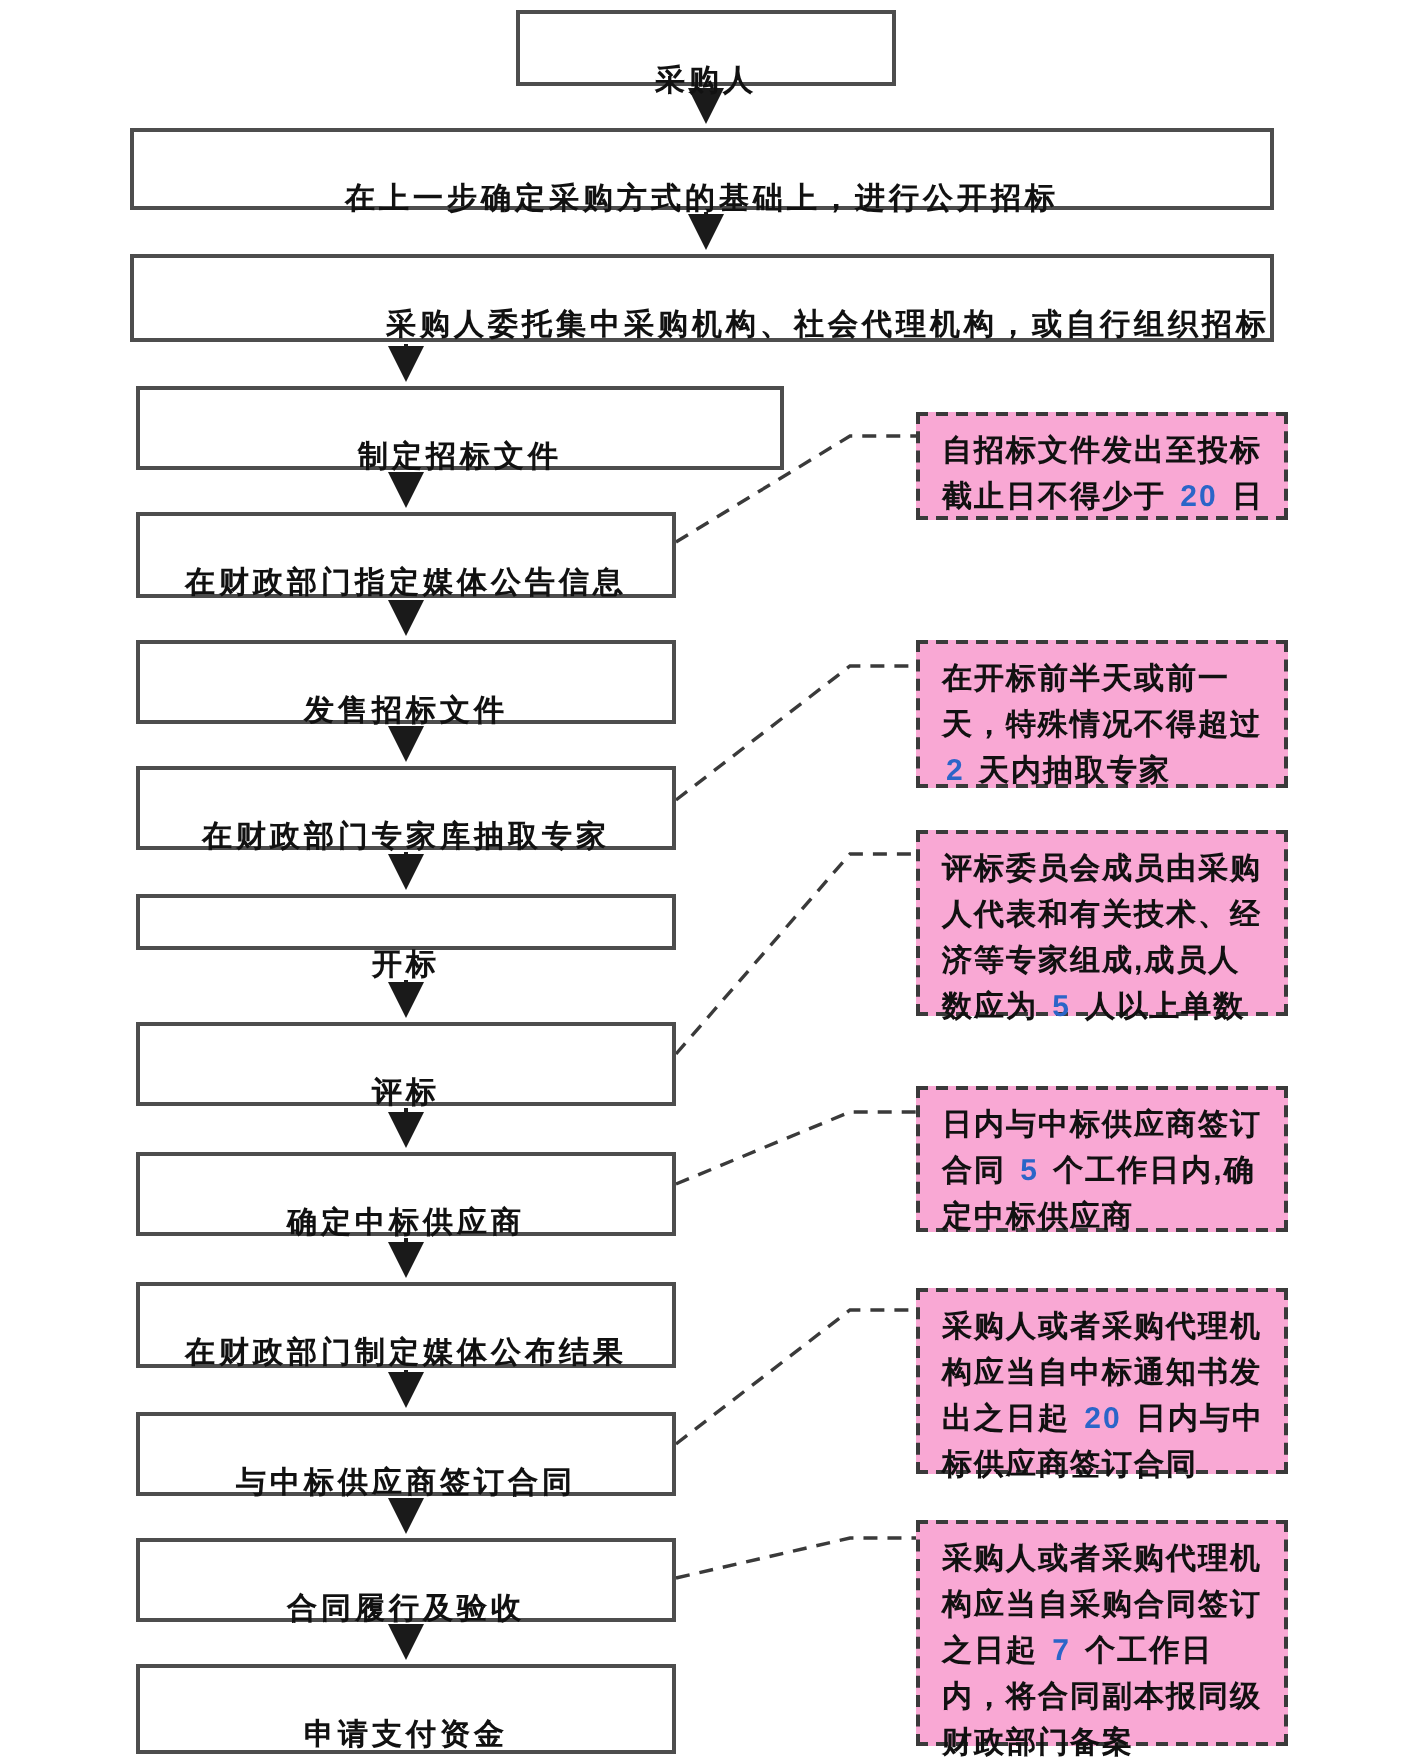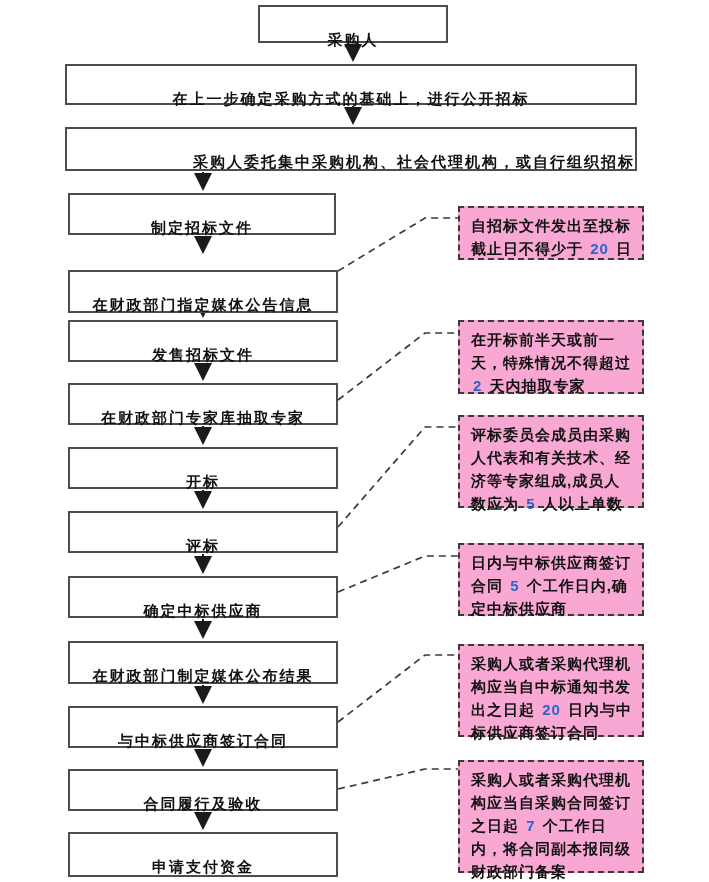--- a/index.html
+++ b/index.html
@@ -84,37 +84,37 @@
   </div>
 
   <div class="box" style="left:65px;top:64px;width:572px;height:41px;">
     <span>在上一步确定采购方式的基础上，进行公开招标</span>
   </div>
 
   <div class="box" style="left:65px;top:127px;width:572px;height:44px;text-align:right;">
     <span>采购人委托集中采购机构、社会代理机构，或自行组织招标</span>
   </div>
 
-  <div class="box" style="left:68px;top:193px;width:268px;height:42px;">
+  <div class="box" style="left:68px;top:193px;width:324px;height:42px;">
     <span>制定招标文件</span>
   </div>
 
-  <div class="box" style="left:68px;top:256px;width:270px;height:43px;margin-top:14px;">
+  <div class="box" style="left:68px;top:256px;width:270px;height:43px;">
     <span>在财政部门指定媒体公告信息</span>
   </div>
 
   <div class="box" style="left:68px;top:320px;width:270px;height:42px;">
     <span>发售招标文件</span>
   </div>
 
   <div class="box" style="left:68px;top:383px;width:270px;height:42px;">
     <span>在财政部门专家库抽取专家</span>
   </div>
 
-  <div class="box" style="left:68px;top:447px;width:270px;height:42px;">
+  <div class="box" style="left:68px;top:447px;width:270px;height:28px;">
     <span>开标</span>
   </div>
 
   <div class="box" style="left:68px;top:511px;width:270px;height:42px;">
     <span>评标</span>
   </div>
 
   <div class="box" style="left:68px;top:641px;width:270px;height:43px;">
     <span>在财政部门制定媒体公布结果</span>
   </div>

